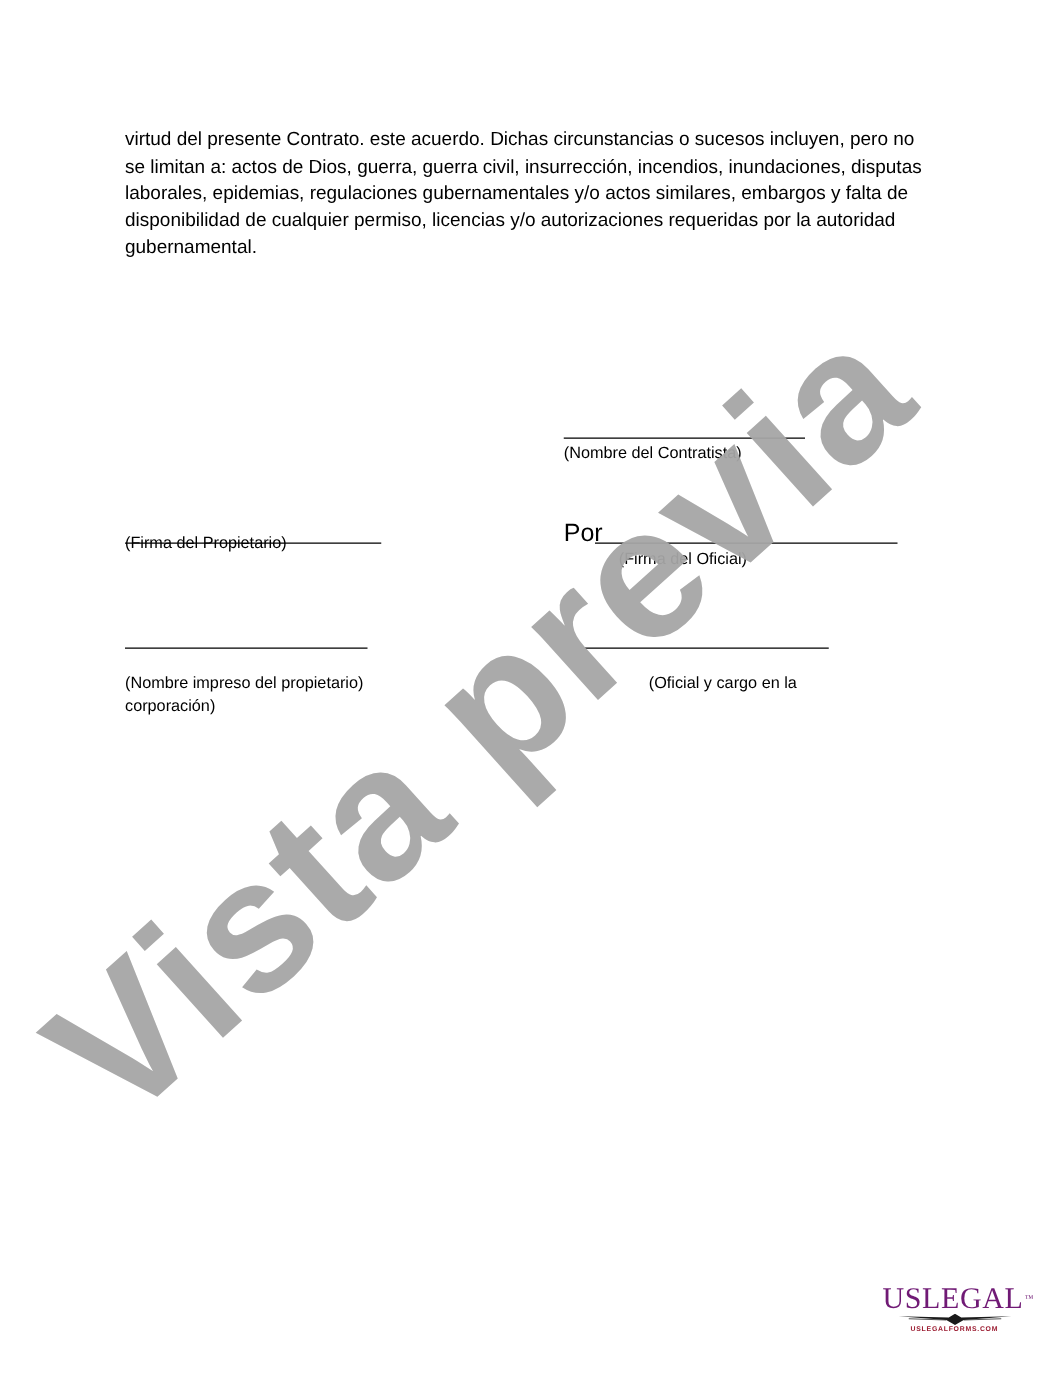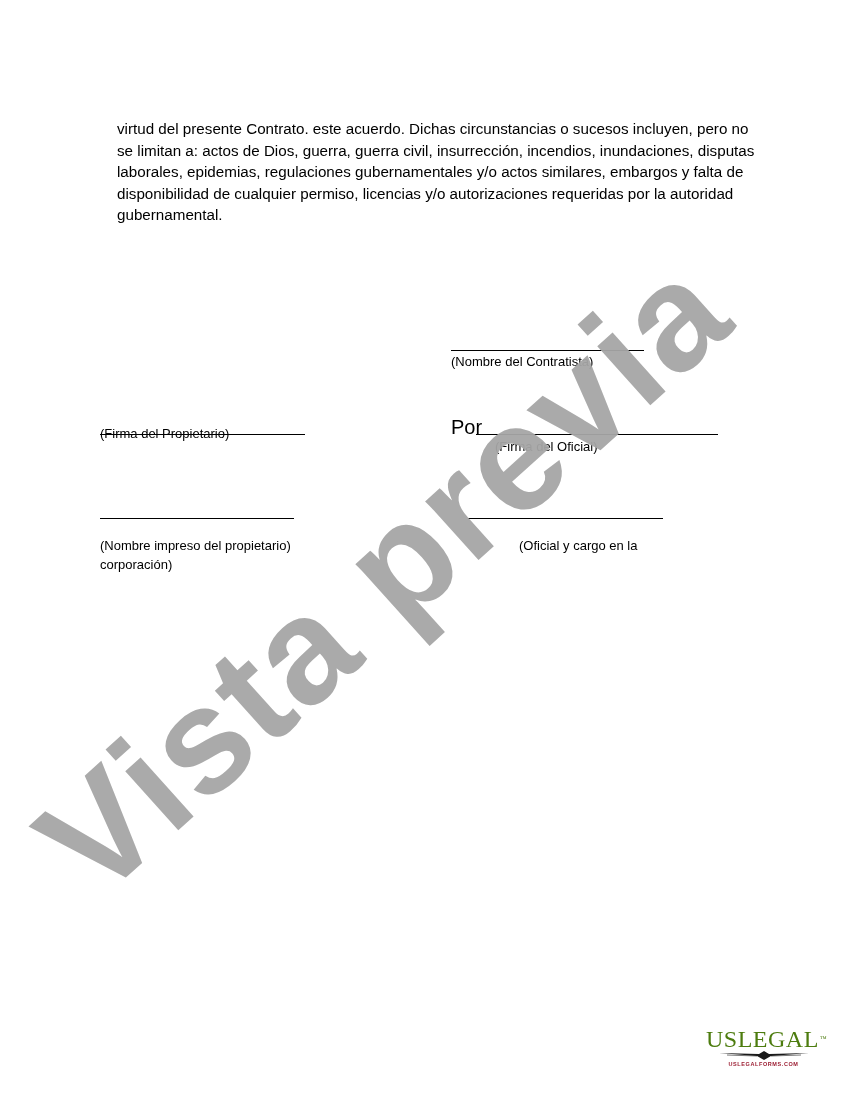--- a/index.html
+++ b/index.html
@@ -4,41 +4,41 @@
   <style>
     html, body { margin: 0; padding: 0; }
     body {
       width: 850px; height: 1100px; background: #ffffff;
       position: relative; overflow: hidden;
       font-family: "Liberation Sans", sans-serif; color: #000;
     }
     .page { position: absolute; left: 0; top: 0; width: 850px; height: 1100px; }
     .para {
       position: absolute; left: 100px; width: 650px;
-      font-size: 15.2px; line-height: 21.5px; margin: 17px;
+      font-size: 15.2px; line-height: 21.5px; margin: 0;
     }
     .p1 { top: 101px; }
     .p2 { top: 224px; }
     .line { position: absolute; border-top: 1px solid #000; height: 0; }
     .lbl { position: absolute; font-size: 13px; white-space: nowrap; line-height: 19px; }
     .plain { position: absolute; font-size: 20px; white-space: nowrap; line-height: 19px; }
 
     .watermark {
       position: absolute; left: 50px; top: 470px;
       font-family: "Liberation Sans", sans-serif; font-weight: bold;
       font-size: 150px; color: #a6a6a6; opacity: 0.95;
       transform: rotate(-42deg); transform-origin: left center;
       white-space: nowrap; letter-spacing: 2px; pointer-events: none;
       line-height: 1;
     }
     .watermark span { display: inline-block; }
 
     .logo { position: absolute; left: 706px; top: 1027px; width: 115px; height: 45px; text-align: center; }
     .logo-text {
-      font-family: "Liberation Serif", serif; color: #4d7c0f; font-size: 24px; letter-spacing: 0.5px;
+      font-family: "Liberation Serif", serif; color: #701a75; font-size: 24px; letter-spacing: 0.5px;
       line-height: 24px; display: block;
     }
     .logo-text .tm { font-size: 7px; vertical-align: top; margin-left: 1px; }
     .logo-eagle { display: block; margin: 0 auto; }
     .logo-sub { font-family: "Liberation Sans", sans-serif; font-size: 5.5px; color: #9b1b30; letter-spacing: 0.6px; display: block; margin-top: 1px; font-weight: bold; }
   </style>
 </head>
 <body>
 
 <div class="page">

